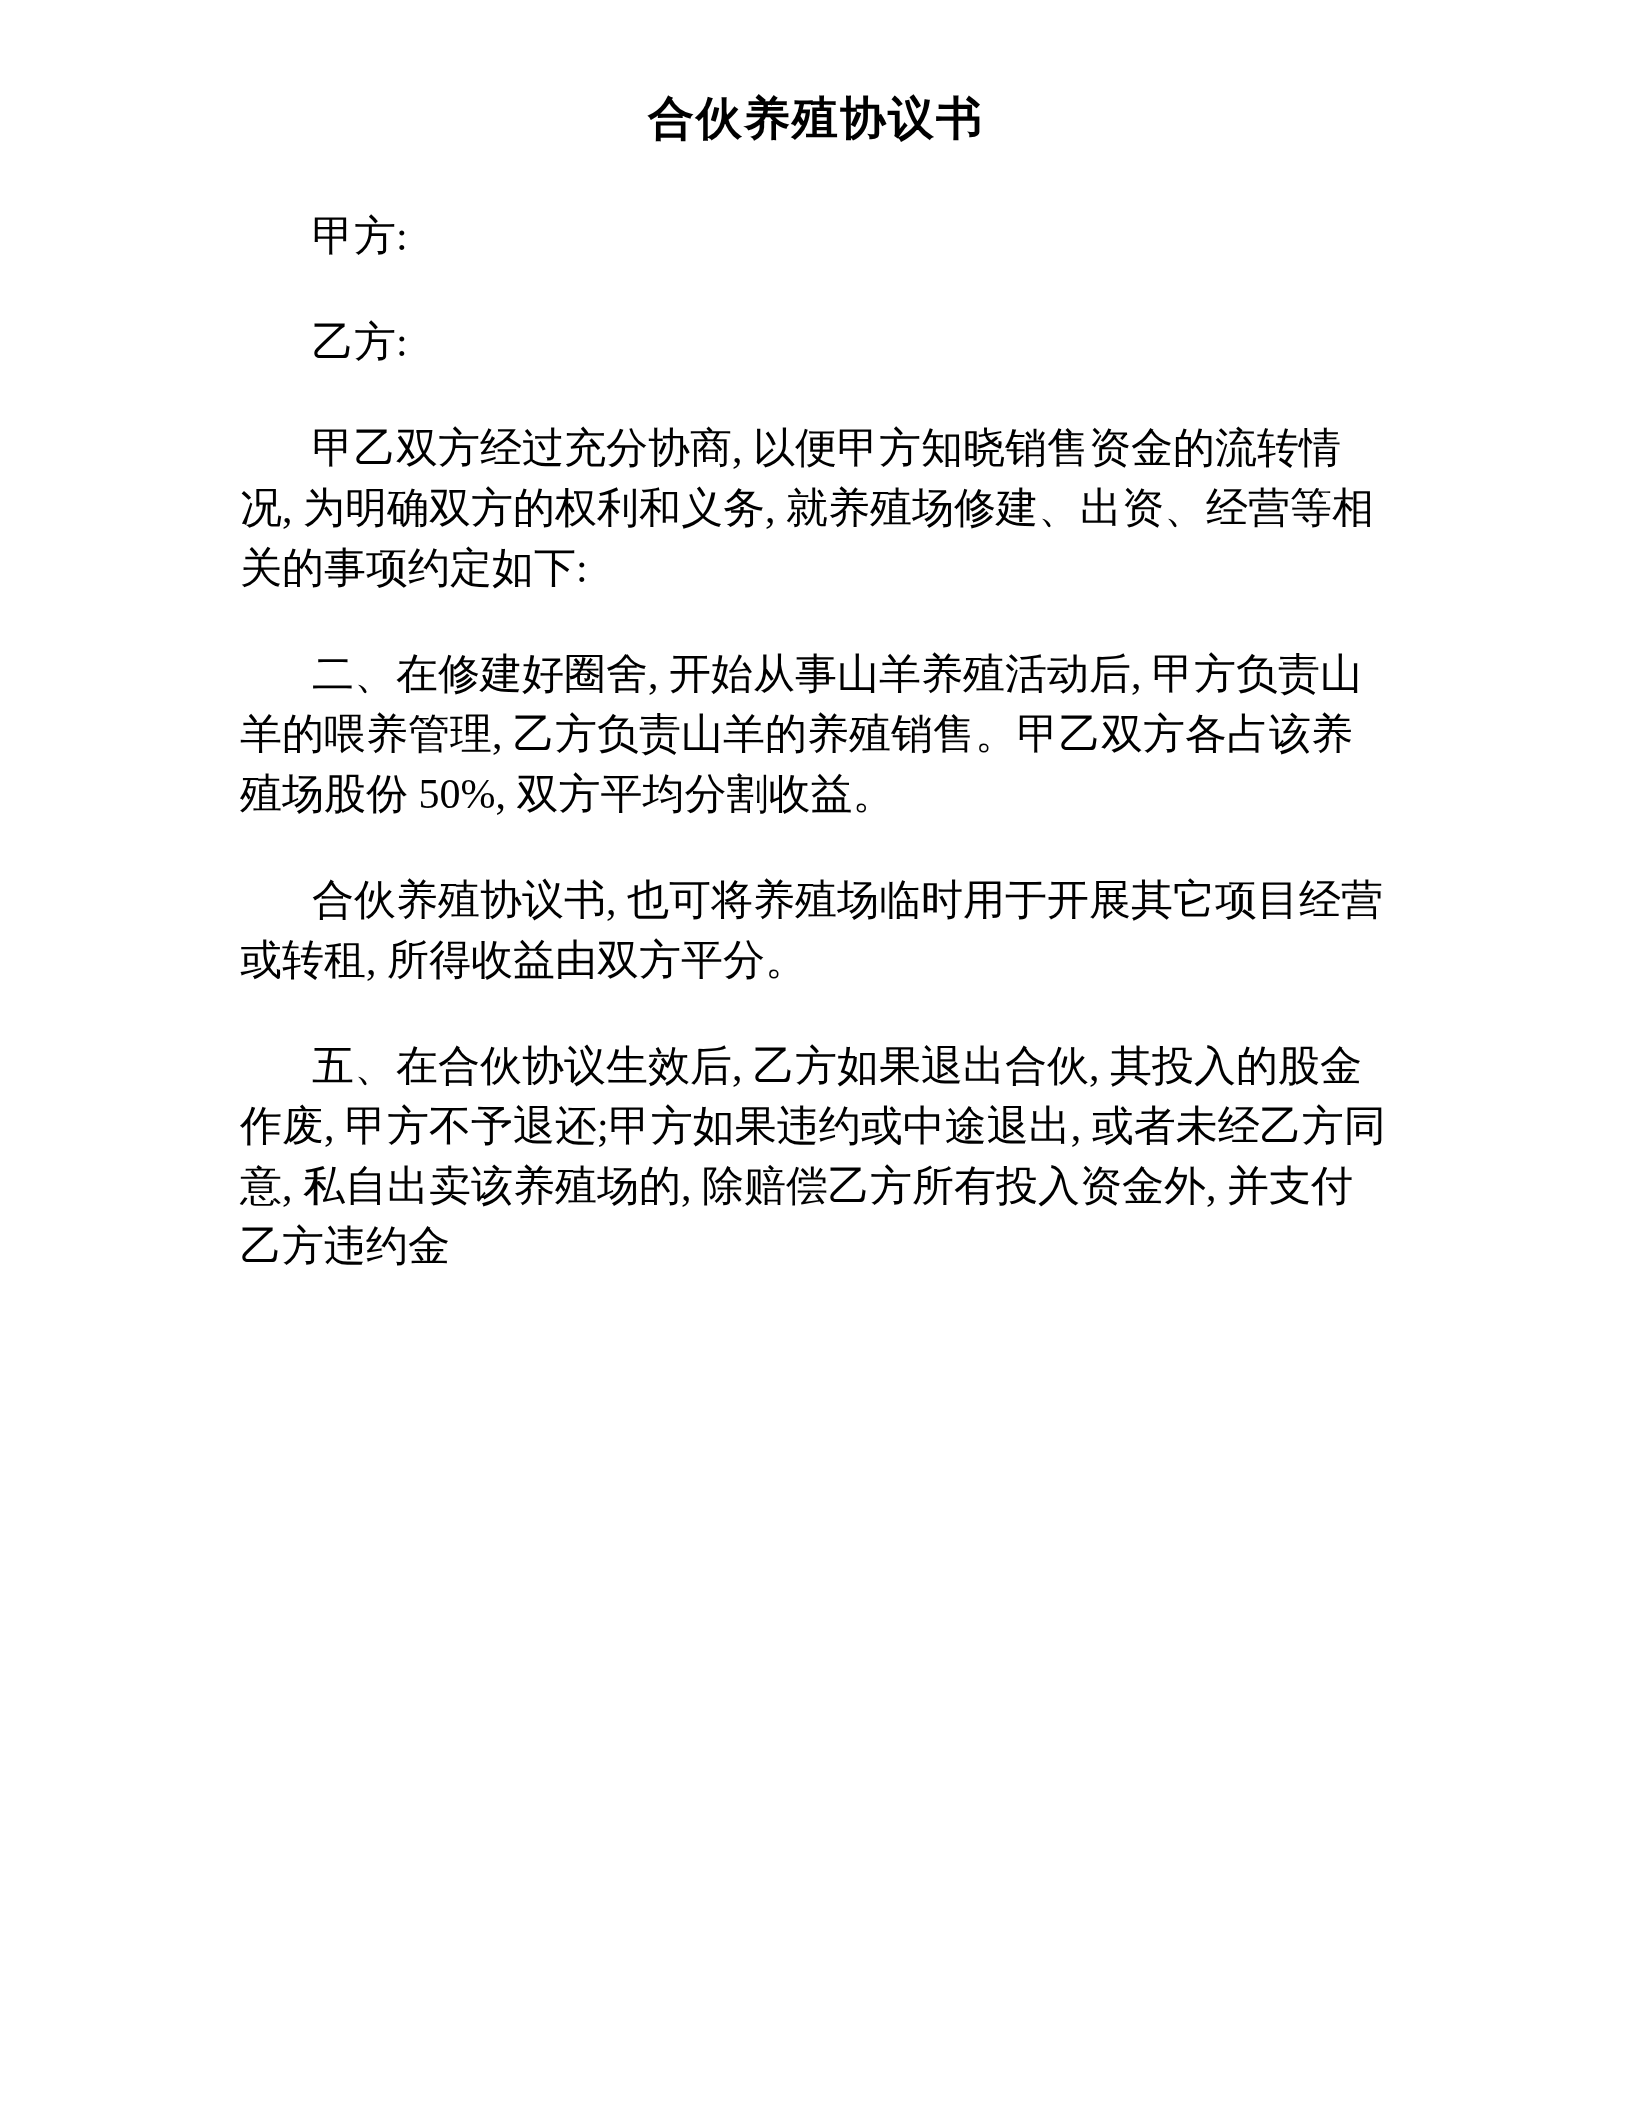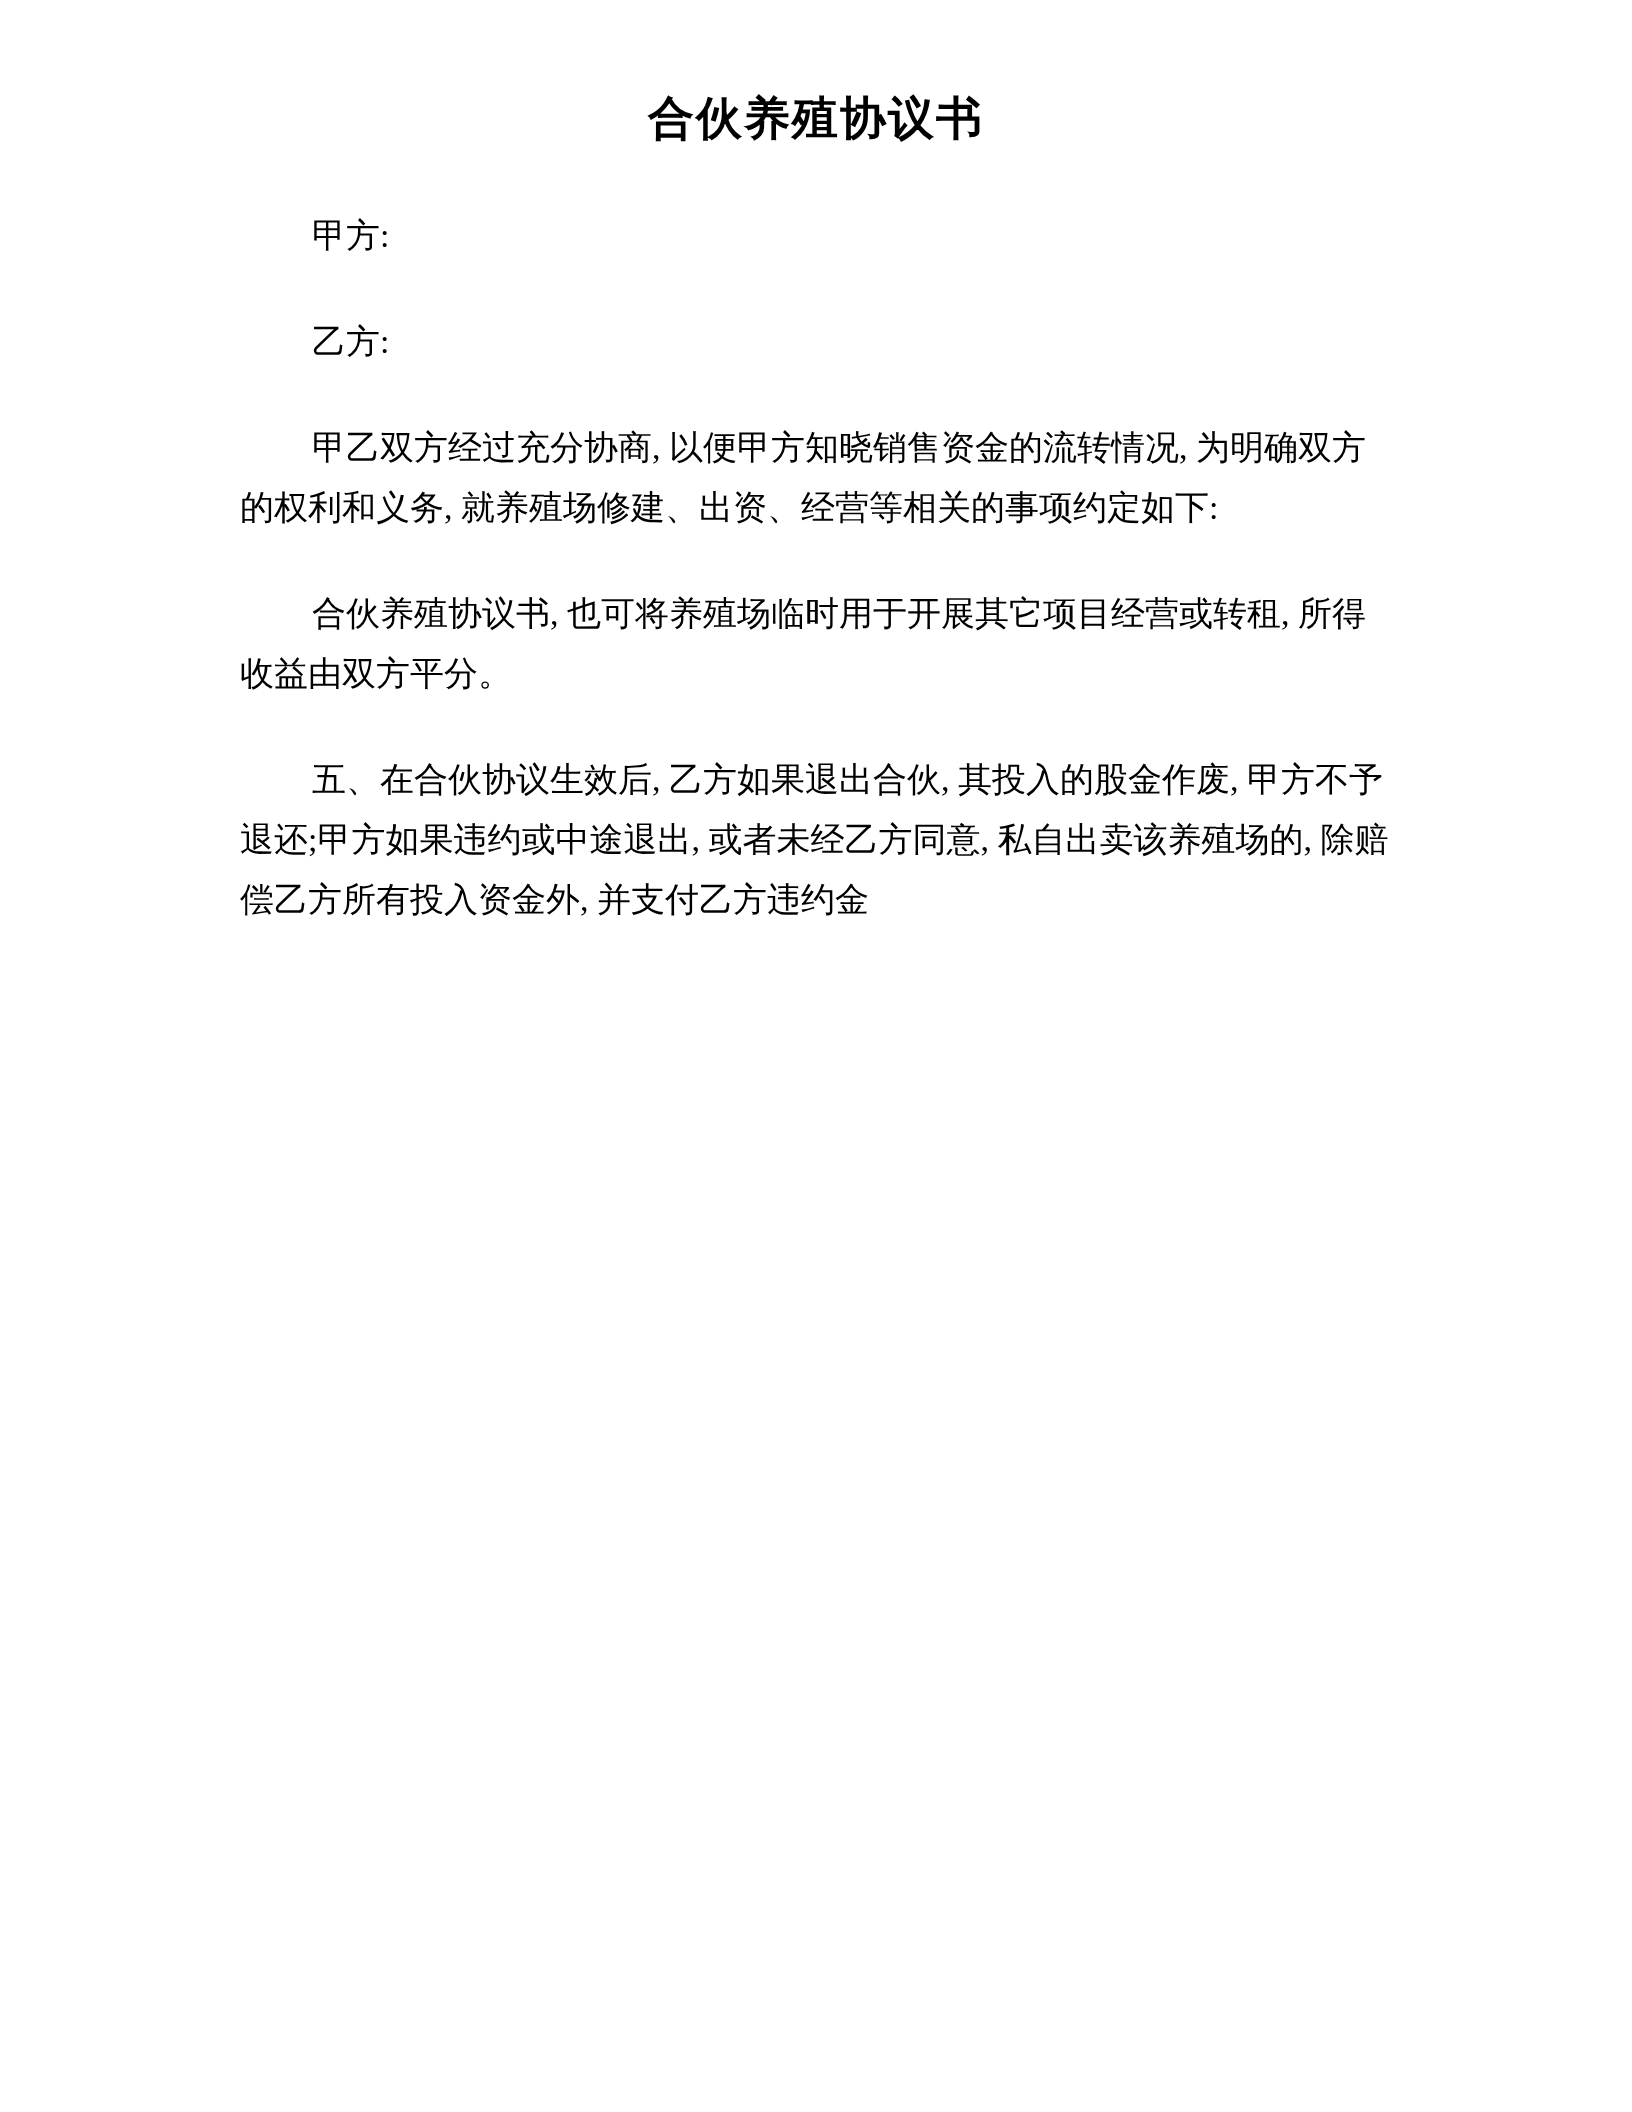--- a/index.html
+++ b/index.html
@@ -22,34 +22,35 @@
   .doc-title {
     margin: 0 0 63px 0;
     font-size: 46px;
     line-height: 48px;
     font-weight: bold;
     text-align: center;
     letter-spacing: 2px;
   }
   .doc-body p {
     margin: 0 0 46px 0;
-    font-size: 34px;
+    font-size: 42px;
     line-height: 60px;
     text-indent: 72px;
     text-align: left;
     word-break: normal;
     overflow-wrap: break-word;
   }
 </style>
 </head>
 <body>
 
 <div class="page">
   <h1 class="doc-title">合伙养殖协议书</h1>
 
   <div class="doc-body">
     <p>甲方:</p>
     <p>乙方:</p>
     <p>甲乙双方经过充分协商, 以便甲方知晓销售资金的流转情况, 为明确双方的权利和义务, 就养殖场修建、出资、经营等相关的事项约定如下:</p>
+    <p>二、在修建好圈舍, 开始从事山羊养殖活动后, 甲方负责山羊的喂养管理, 乙方负责山羊的养殖销售。甲乙双方各占该养殖场股份 50%, 双方平均分割收益。</p>
     <p>合伙养殖协议书, 也可将养殖场临时用于开展其它项目经营或转租, 所得收益由双方平分。</p>
     <p>五、在合伙协议生效后, 乙方如果退出合伙, 其投入的股金作废, 甲方不予退还;甲方如果违约或中途退出, 或者未经乙方同意, 私自出卖该养殖场的, 除赔偿乙方所有投入资金外, 并支付乙方违约金</p>
   </div>
 </div>
 
 </body></html>

